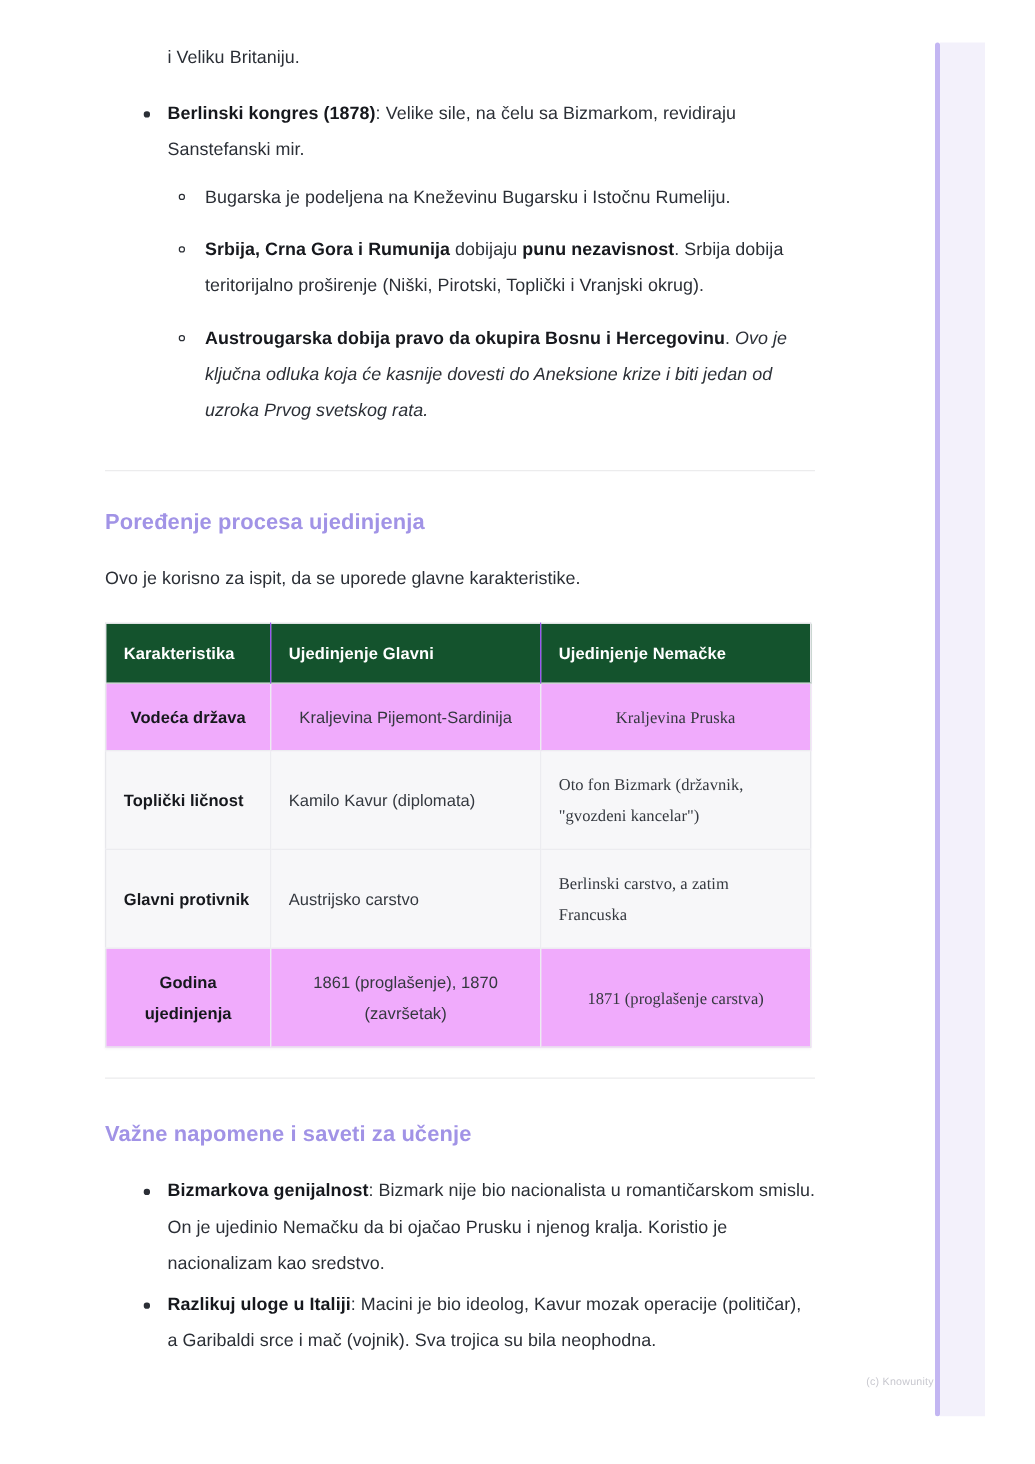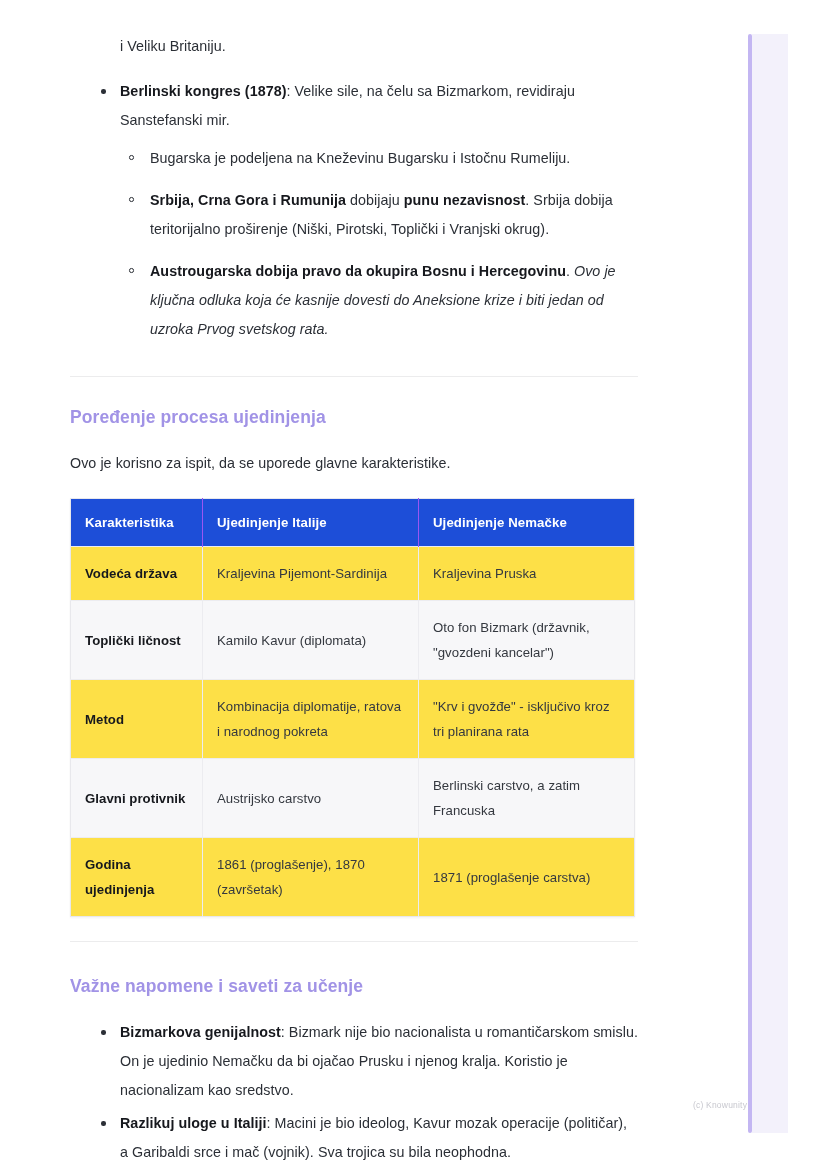--- a/index.html
+++ b/index.html
@@ -21,21 +21,21 @@
     position: absolute;
     left: 0;
     top: 0;
     width: 748px;
     height: 1171px;
     background: #ffffff;
     box-sizing: border-box;
   }
   .doc {
     position: absolute;
-    left: 70px;
+    left: 84px;
     top: 32px;
     width: 568px;
   }
 
   
   .para {
     font-size: 14.3px;
     line-height: 29px;
     color: #2b2f36;
     margin: 0;
@@ -117,48 +117,48 @@
 
   
   .cmp-table {
     border-collapse: collapse;
     width: 564px;
     table-layout: fixed;
     border: 1px solid #e8e8ec;
     box-shadow: 0 1px 2px rgba(30,20,60,0.05);
   }
   .cmp-table th {
-    background: #1d4ed8;
+    background: #14532d;
     color: #ffffff;
     font-size: 13.2px;
     font-weight: 700;
     text-align: left;
     padding: 16px 14px;
     letter-spacing: 0.1px;
     border-right: 1px solid #9a56f2;
     vertical-align: middle;
   }
   .cmp-table th:last-child { border-right: 0; }
   .cmp-table td {
     font-size: 13.2px;
     color: #34383f;
     padding: 14px 14px;
     line-height: 25px;
     vertical-align: middle;
     border-right: 1px solid #ececf0;
     border-top: 1px solid #ececf0;
     letter-spacing: 0.05px;
   }
-  .cmp-table td:last-child { border-right: 0; }
+  .cmp-table td:last-child { border-right: 0; font-family: Liberation Serif, serif; }
   .cmp-table td.rowhead {
     font-weight: 700;
     color: #16181d;
   }
   .cmp-table tbody tr.alt td { background: #f7f7f9; }
-  .cmp-table tbody tr:not(.alt) td { background: #fde047; }
+  .cmp-table tbody tr:not(.alt) td { background: #f0abfc; text-align: center; }
 
   .col-0 { width: 132px; }
   .col-1 { width: 216px; }
   .col-2 { width: 216px; }
 
   
   .watermark {
     position: absolute;
     left: 693px;
     top: 1100px;
@@ -238,39 +238,34 @@
 
     <table class="cmp-table">
       <colgroup>
         <col class="col-0">
           <col class="col-1">
           <col class="col-2">
       </colgroup>
       <thead>
         <tr>
           <th>Karakteristika</th>
-          <th>Ujedinjenje Italije</th>
+          <th>Ujedinjenje Glavni</th>
           <th>Ujedinjenje Nemačke</th>
         </tr>
       </thead>
       <tbody>
         <tr>
           <td class="rowhead">Vodeća država</td>
           <td>Kraljevina Pijemont-Sardinija</td>
           <td>Kraljevina Pruska</td>
         </tr>
         <tr class="alt">
           <td class="rowhead">Toplički ličnost</td>
           <td>Kamilo Kavur (diplomata)</td>
           <td>Oto fon Bizmark (državnik, "gvozdeni kancelar")</td>
-        </tr>
-        <tr>
-          <td class="rowhead">Metod</td>
-          <td>Kombinacija diplomatije, ratova i narodnog pokreta</td>
-          <td>"Krv i gvožđe" - isključivo kroz tri planirana rata</td>
         </tr>
         <tr class="alt">
           <td class="rowhead">Glavni protivnik</td>
           <td>Austrijsko carstvo</td>
           <td>Berlinski carstvo, a zatim Francuska</td>
         </tr>
         <tr>
           <td class="rowhead">Godina ujedinjenja</td>
           <td>1861 (proglašenje), 1870 (završetak)</td>
           <td>1871 (proglašenje carstva)</td>

